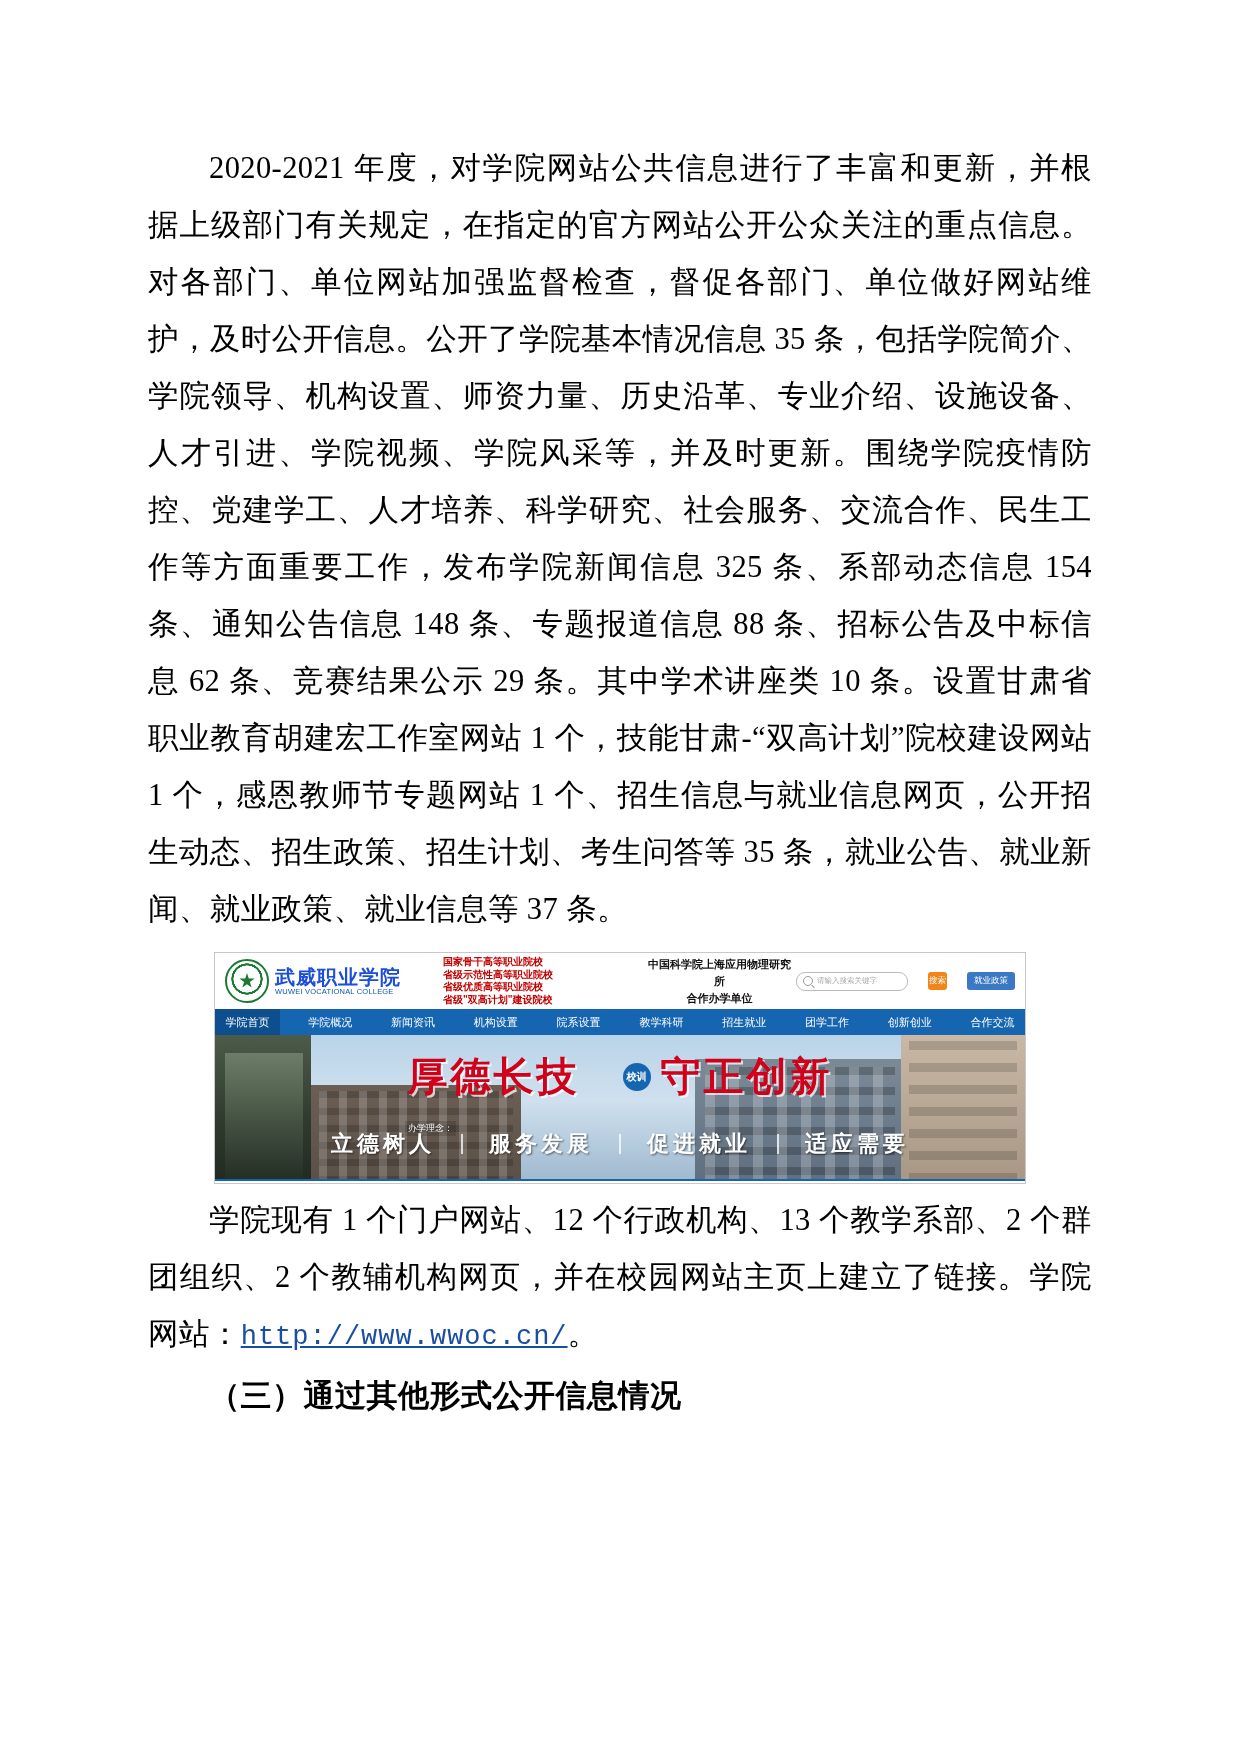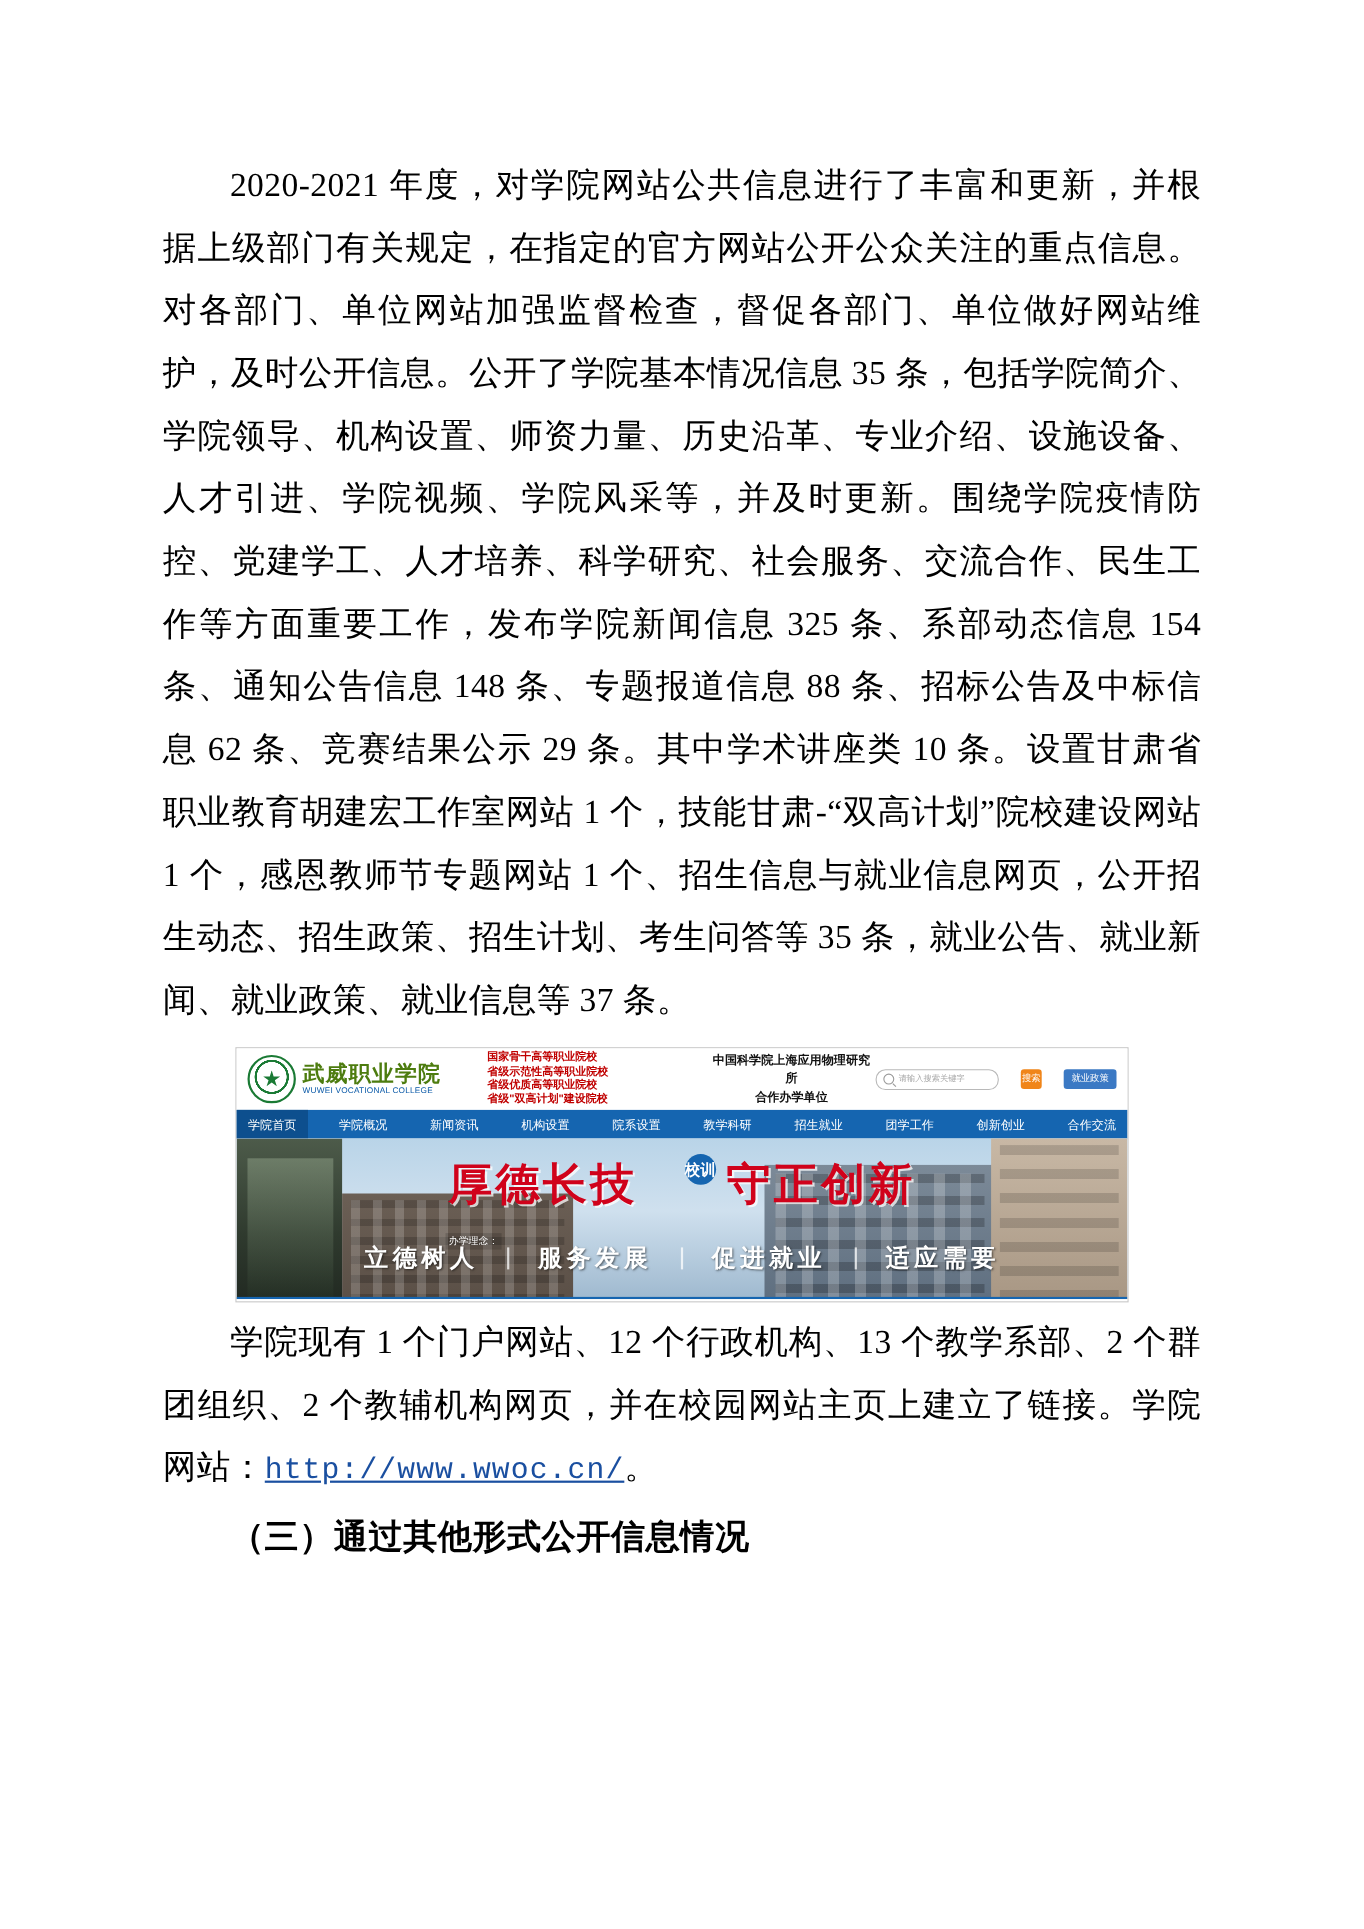--- a/index.html
+++ b/index.html
@@ -77,21 +77,21 @@
     margin: -8px 0 0 -8px;
     background: #1a7a34;
     clip-path: polygon(50% 0%, 61% 35%, 98% 35%, 68% 57%, 79% 91%, 50% 70%, 21% 91%, 32% 57%, 2% 35%, 39% 35%);
   }
   .logo-text {
     line-height: 1.05;
   }
   .logo-cn {
     font-size: 20px;
     font-weight: bold;
-    color: #4d7c0f;
+    color: #1d4ed8;
     letter-spacing: 1px;
     font-family: "Liberation Serif", serif;
   }
   .logo-en {
     font-size: 7.5px;
     color: #0b5aa8;
     letter-spacing: 0.2px;
   }
   .site-slogan {
     width: 200px;
@@ -241,29 +241,30 @@
     position: absolute;
     left: 0; right: 0; top: 14px;
     text-align: center;
     font-family: "Liberation Serif", serif;
     font-weight: bold;
     font-size: 40px;
     letter-spacing: 3px;
     color: #d0021b;
     text-shadow: 2px 2px 0 rgba(255,255,255,0.75);
     display: flex;
+    align-items: center;
     justify-content: center;
     gap: 10px;
   }
   .headline-badge {
     width: 28px; height: 28px;
     border-radius: 50%;
     background: #1565b0;
     color: #fff;
-    font-size: 14px;
+    font-size: 10px;
     font-weight: bold;
     display: inline-flex;
     align-items: center;
     justify-content: center;
     font-family: "Liberation Sans", sans-serif;
     letter-spacing: 0;
     line-height: 1;
     text-shadow: none;
     margin-left: 33px;
   }

